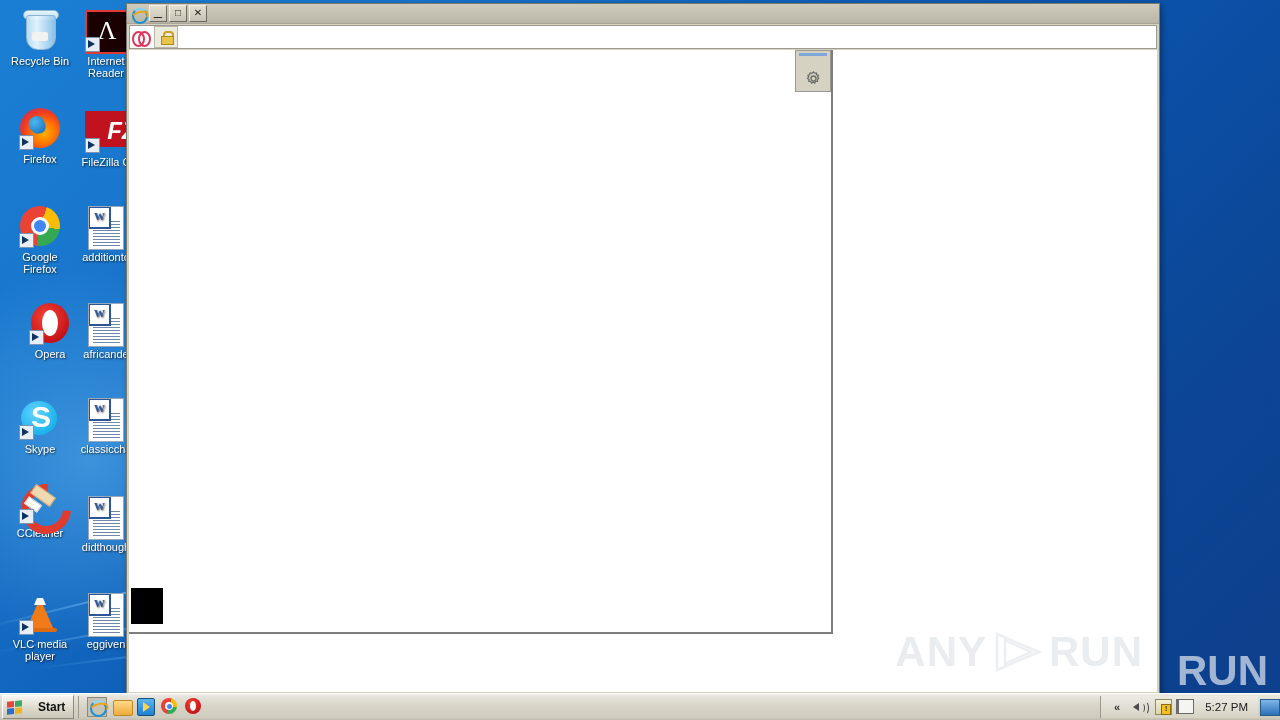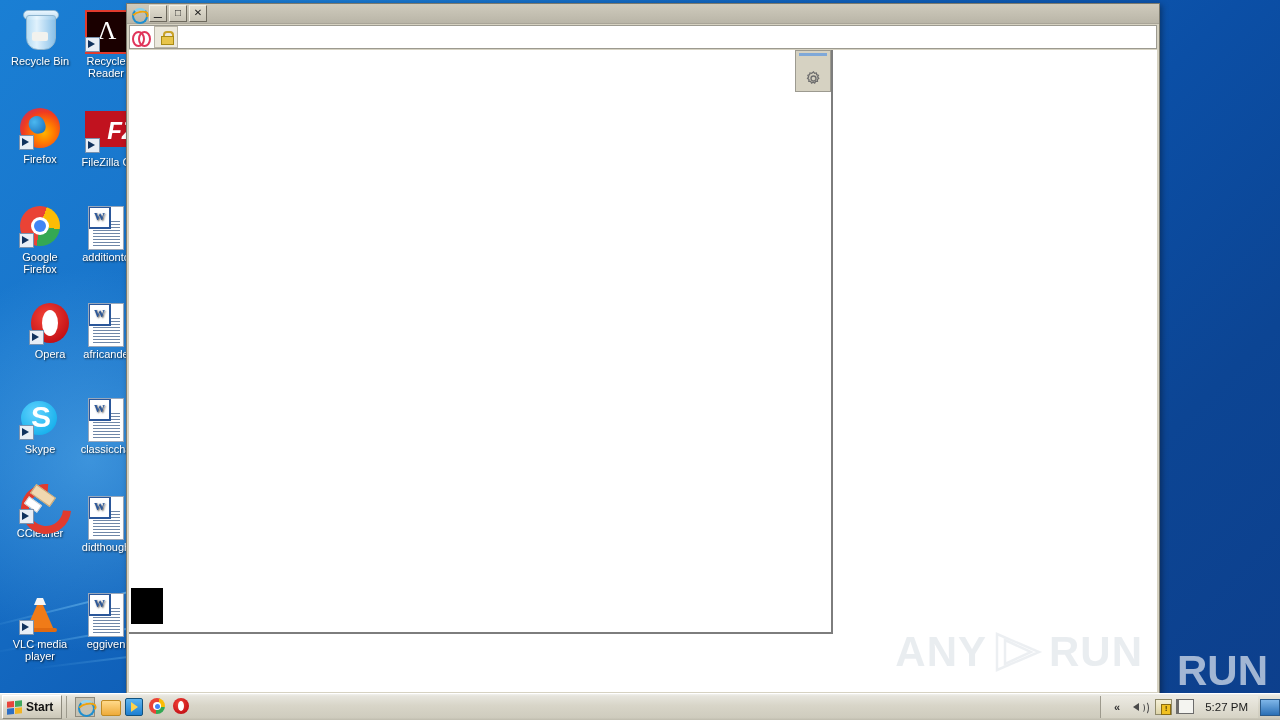--- a/index.html
+++ b/index.html
@@ -326,21 +326,21 @@
     background: linear-gradient(180deg,#f2f2ee 0%, #e6e4dc 8%, #d8d5c8 45%, #cfccbe 90%, #bfbcae 100%);
     border-top: 1px solid #ffffff;
     display: flex; align-items: center;
   }
   #start-btn {
     height: 22px; margin: 0 4px 0 2px;
     padding: 0 8px 0 4px;
     background: linear-gradient(180deg,#f6f5f1,#ddd9cb 55%,#cbc7b8);
     border: 1px solid #8d8a7d;
     border-top-color:#ffffff; border-left-color:#ffffff;
-    display:flex; align-items:center; gap:4px;
+    display:flex; align-items:center; gap:16px;
     font-size: 12px; font-weight: bold; color:#111;
     font-family:"Liberation Sans",sans-serif;
   }
   .win-flag {
     width: 15px; height: 13px;
     display:grid; grid-template-columns:1fr 1fr; grid-template-rows:1fr 1fr;
     gap:1px; transform: skewY(-6deg);
   }
   .win-flag i:nth-child(1){background:#e8453c;}
   .win-flag i:nth-child(2){background:#41a85f;}
@@ -429,21 +429,21 @@
         </div>
         <span class="label">Recycle Bin</span>
       </div>
       <div class="dicon" style="left: 70px; top: 4px;">
         <div class="glyph">
           <div class="acr">
             <div class="a">Λ</div>
           </div>
           <span class="shortcut-arrow"></span>
         </div>
-        <span class="label">Recycle Reader</span>
+        <span class="label">Internet Reader</span>
       </div>
       <div class="dicon" style="left: 4px; top: 102px;">
         <div class="glyph">
           <div class="ffx"></div>
           <span class="shortcut-arrow"></span>
         </div>
         <span class="label">Firefox</span>
       </div>
       <div class="dicon" style="left: 70px; top: 102px;">
         <div class="glyph">

